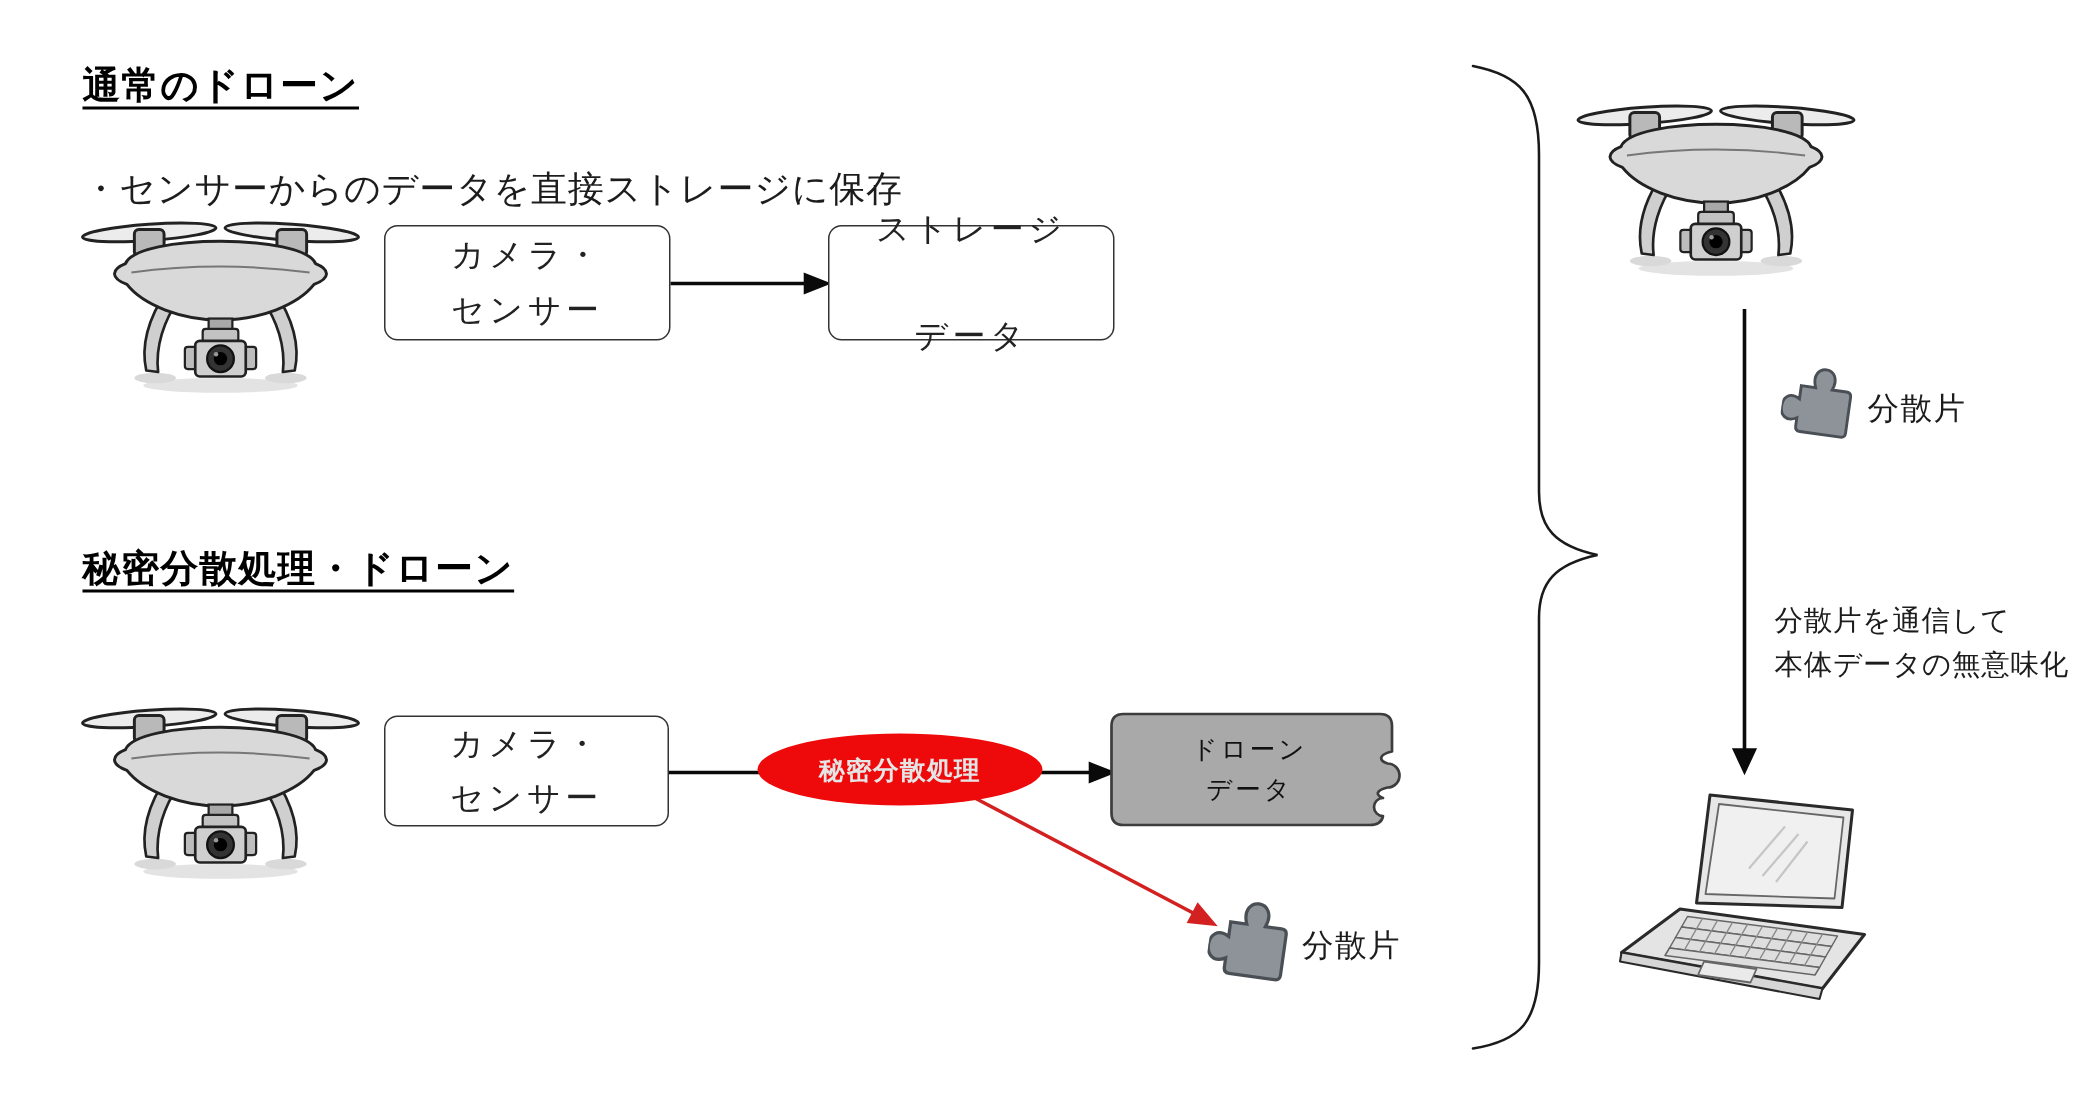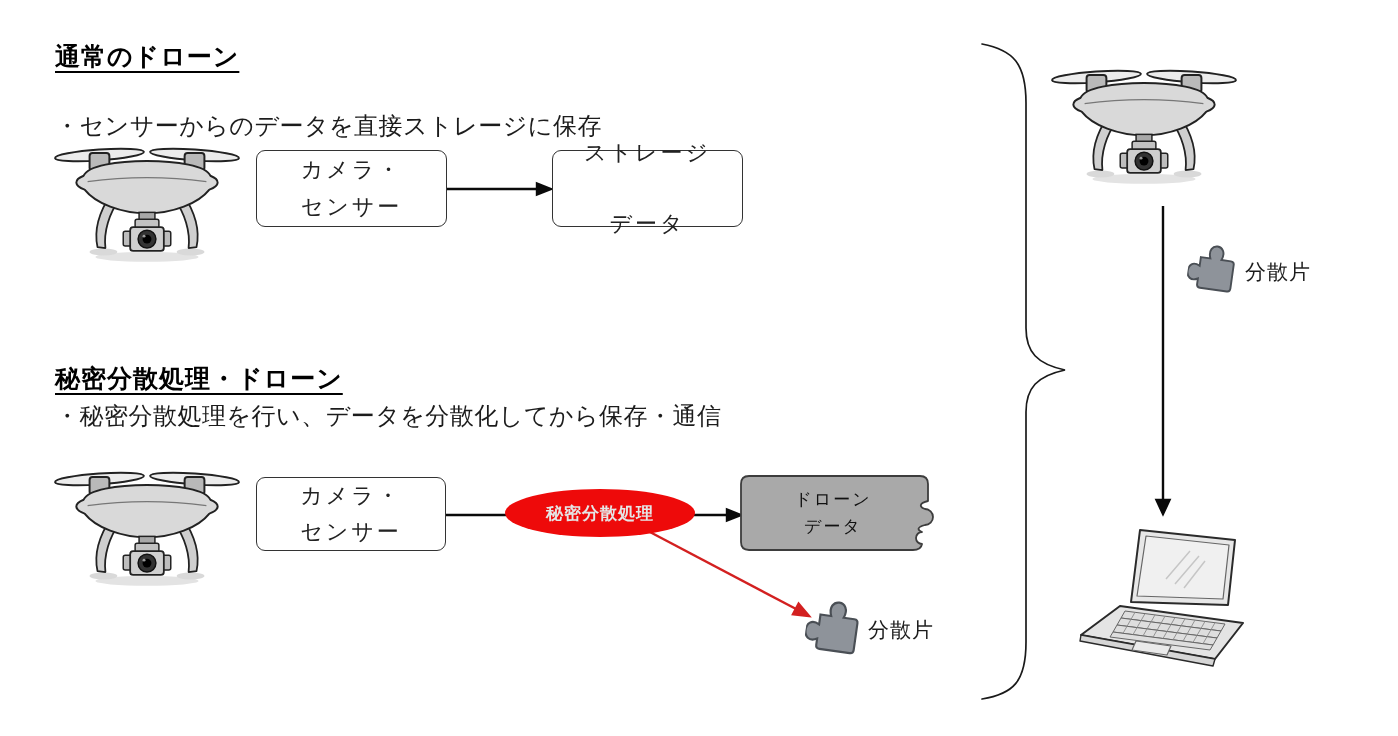--- a/index.html
+++ b/index.html
@@ -92,21 +92,20 @@
     <span>カメラ・</span>
     <span>センサー</span>
   </div>
 
   <div class="abs flowbox" style="left:552px;top:150px;width:191px;height:77px;gap:34px;">
     <span>ストレージ</span>
     <span>データ</span>
   </div>
 
   <div class="abs sec-title" style="left:55px;top:362px;">秘密分散処理・ドローン</div>
-  <div class="abs sec-bullet" style="left:55px;top:400px;">・秘密分散処理を行い、データを分散化してから保存・通信</div>
 
   <svg class="abs" style="left:48px;top:458px;" width="198" height="131" viewBox="0 0 200 132">
       <use href="#drone-art"></use>
     </svg>
 
   <div class="abs flowbox" style="left:256px;top:477px;width:190px;height:74px;">
     <span>カメラ・</span>
     <span>センサー</span>
   </div>
 
@@ -129,20 +128,24 @@
 
   <svg class="abs" style="left:1045px;top:56px;" width="198" height="131" viewBox="0 0 200 132">
       <use href="#drone-art"></use>
     </svg>
 
   <svg class="abs" style="left:1188px;top:243px;transform:rotate(8deg);" width="48" height="54" viewBox="0 0 60 64">
     <use href="#puzzle-art" fill="#8e939a" stroke="#4a4f55" stroke-width="2.4"></use>
   </svg>
   <div class="abs shard-label" style="left:1245px;top:258px;">分散片</div>
 
+  <div class="abs note" style="left:1183px;top:400px;">
+    <div>分散片を通信して</div>
+    <div>本体データの無意味化</div>
+  </div>
 
   <svg class="abs" style="left:1078px;top:527px;" width="172" height="142" viewBox="0 0 172 142">
     <g stroke-linejoin="round">
       <path d="M 62 3 L 157 13 L 150 78 L 53 75 Z" fill="#e7e7e7" stroke="#2a2a2a" stroke-width="2"></path>
       <path d="M 68 9 L 151 18 L 145 72 L 59 69 Z" fill="#f0f0f0" stroke="#666" stroke-width="1.2"></path>
       <path d="M 88 52 L 112 24 M 97 57 L 121 29 M 106 61 L 127 34" fill="none" stroke="#c6c6c6" stroke-width="1.5"></path>
       <path d="M 42 79 L 165 96 L 137 132 L 3 108 Z" fill="#e4e4e4" stroke="#2a2a2a" stroke-width="2"></path>
       <path d="M 3 108 L 137 132 L 135 139 L 2 114 Z" fill="#d6d6d6" stroke="#2a2a2a" stroke-width="1.4"></path>
       <g fill="#dedede" stroke="#666" stroke-width="1">
         <path d="M 47 84 L 147 97 L 143 104 L 43 91 Z"></path>

